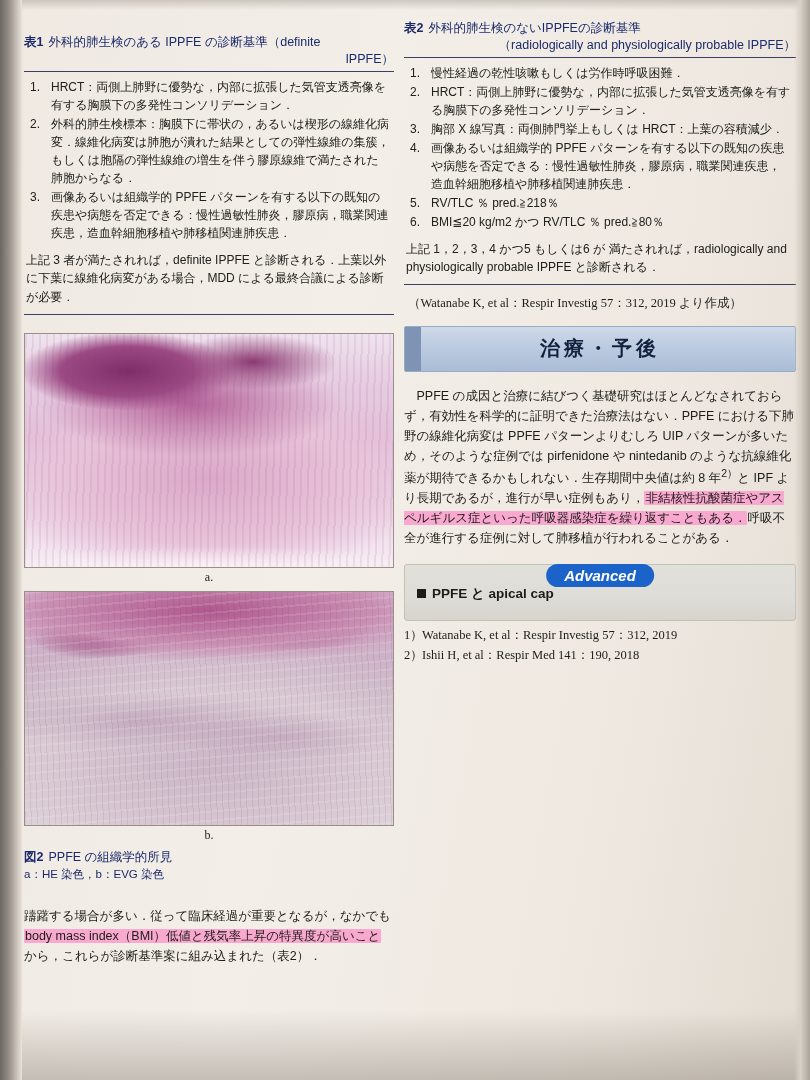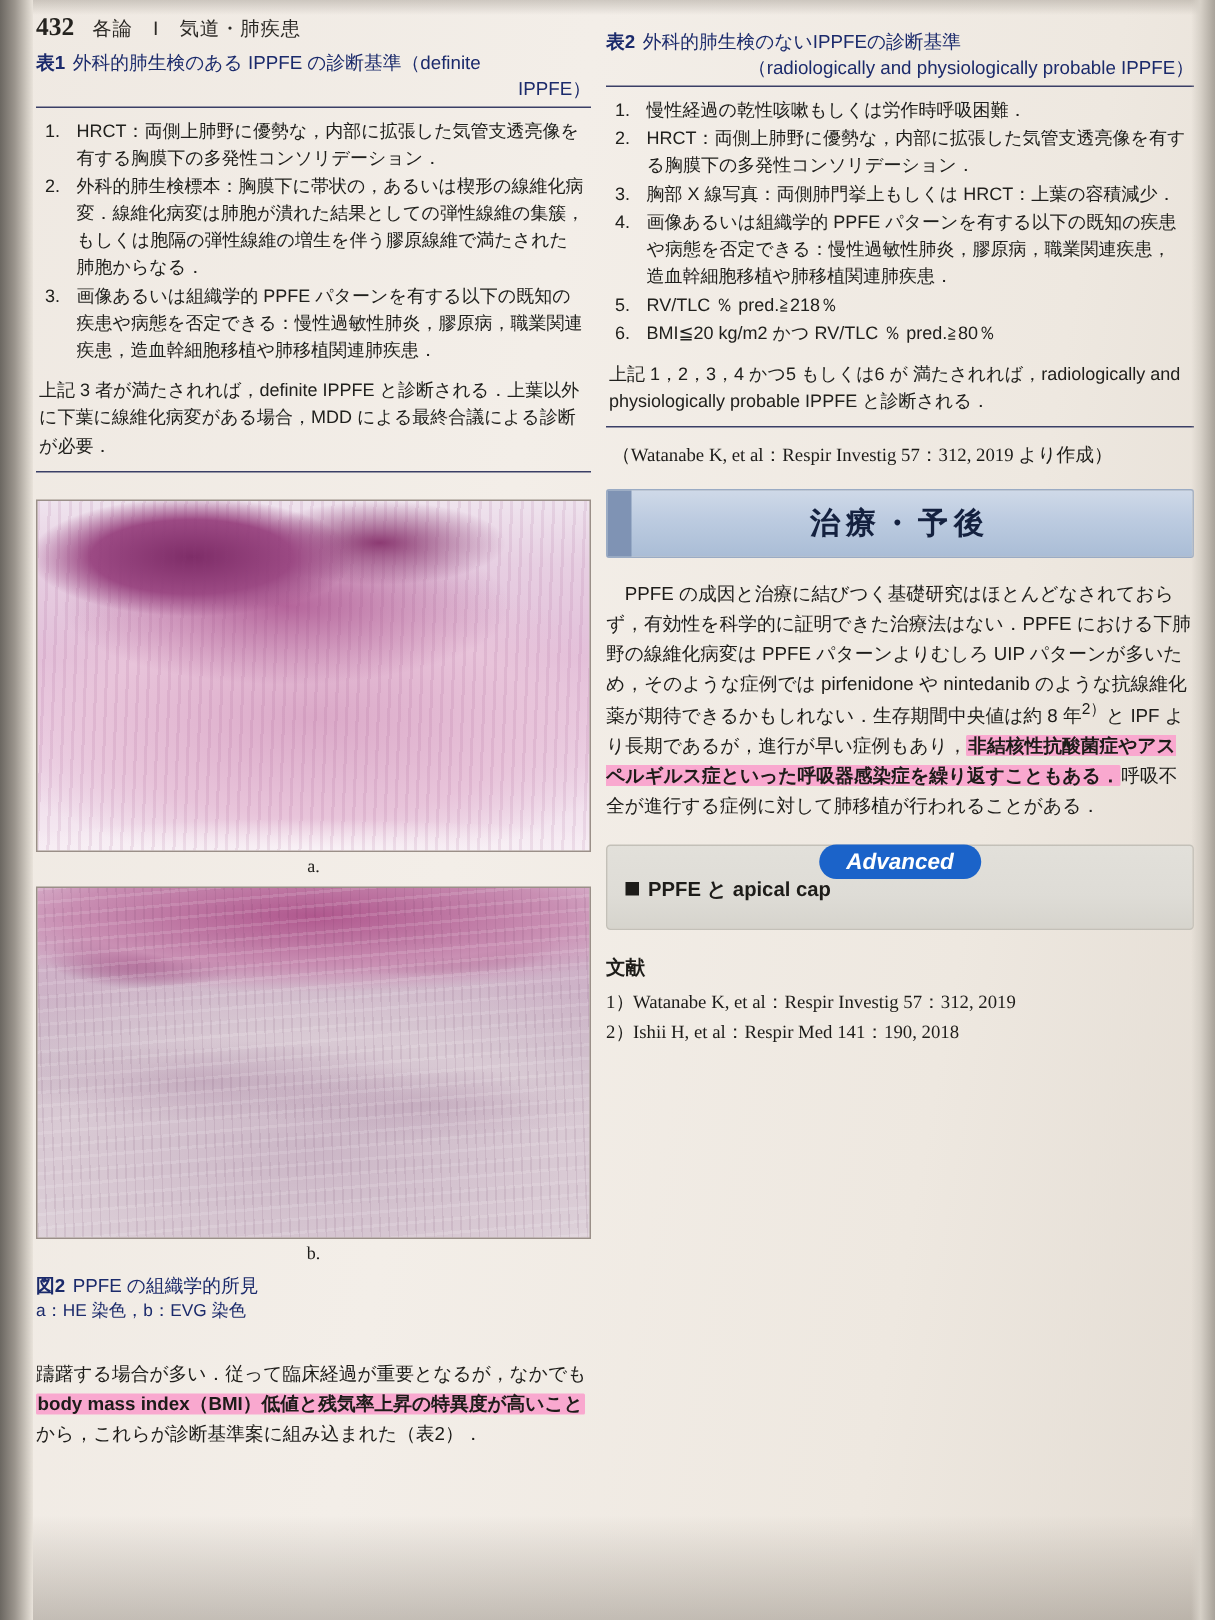--- a/index.html
+++ b/index.html
@@ -181,21 +181,20 @@
   .body-text {
     font-size: 12.5px;
     line-height: 1.6;
     color: #1d1c19;
     margin-top: 12px;
   }
   .hl {
     background: #f9a8cf;
     padding: 0 1px;
     border-radius: 1px;
-    font-weight: bold;
   }
 
   
   .section-band {
     margin-top: 14px;
     height: 44px;
     border-radius: 2px;
     background: linear-gradient(180deg, #cfd9e8 0%, #bccbe0 45%, #aabdd6 100%);
     border: 1px solid #9aabc4;
     display: flex;
@@ -290,24 +289,20 @@
     z-index: 35;
   }
 </style>
 </head>
 <body>
 
 <div id="page">
 
   <div class="shadow-top"></div>
 
-  <div class="header">
-    <span class="pagenum">432</span>
-    <span class="headtitle">各論　I　気道・肺疾患</span>
-  </div>
 
   <div class="col left-col" style="top:34px;">
 
     <div class="tbl-caption">
       <span class="tno">表1</span><span>外科的肺生検のある IPPFE の診断基準（definite</span>
       <span class="ind">IPPFE）</span>
     </div>
 
     <div class="tbl-box">
       <ol>
@@ -365,21 +360,20 @@
 
     <div class="adv-wrap">
       <div class="adv-badge">Advanced</div>
       <div class="adv-box">
         <div class="adv-title">
           <span class="sq"></span><span>PPFE と apical cap</span>
         </div>
       </div>
     </div>
 
-    <div class="refs-head">文献</div>
     <ol class="refs">
       <li>
         <span class="n">1）</span><span>Watanabe K, et al：Respir Investig 57：312, 2019</span>
       </li>
       <li>
         <span class="n">2）</span><span>Ishii H, et al：Respir Med 141：190, 2018</span>
       </li>
     </ol>
   </div>
 

